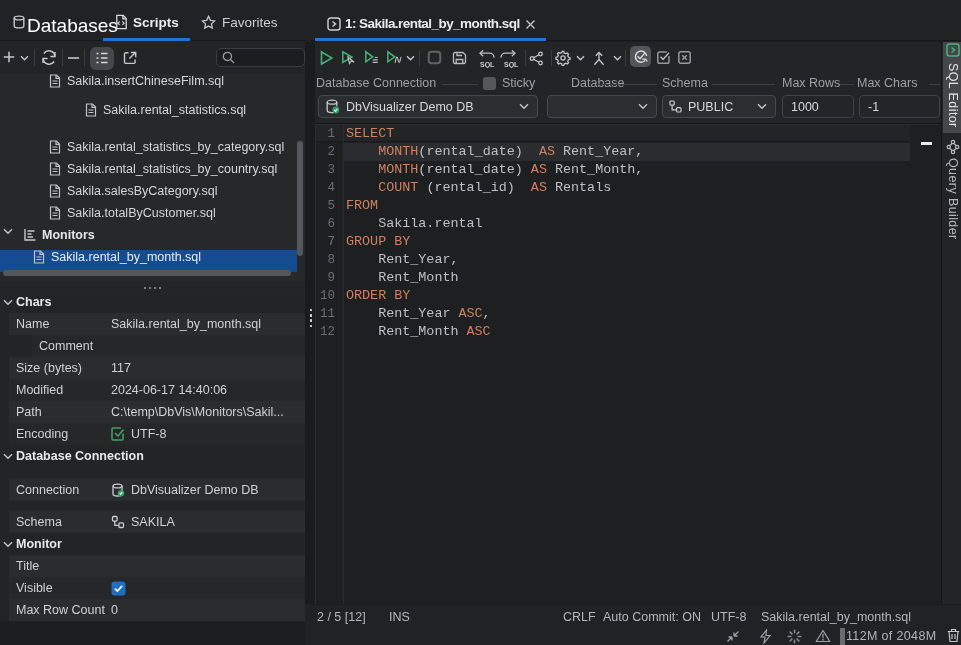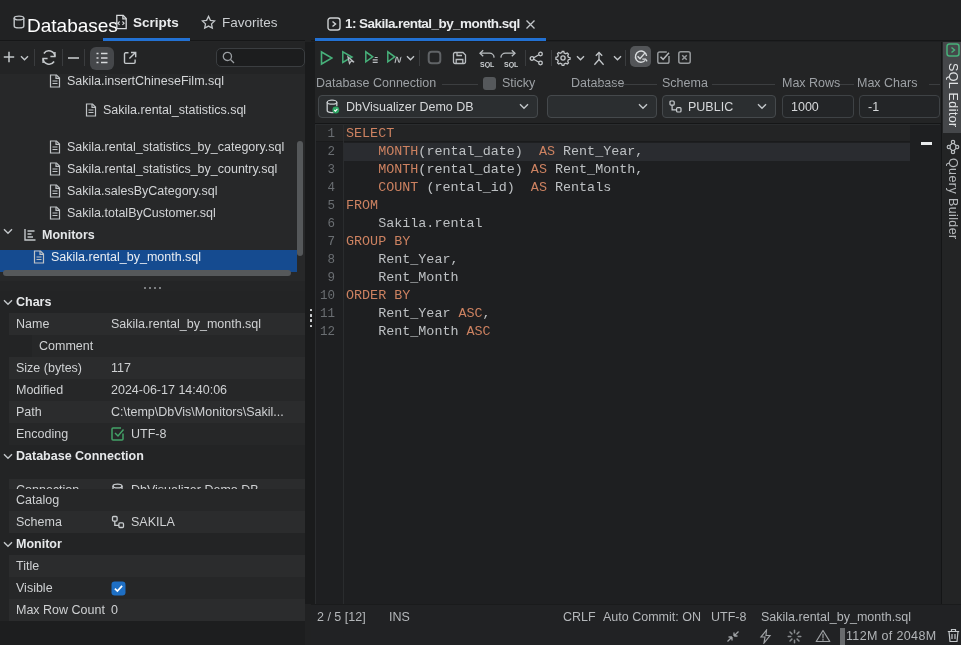--- a/index.html
+++ b/index.html
@@ -253,23 +253,20 @@
           <span>Database Connection</span>
         </div>
       <div class="prow even" style="top:176px;margin-top:12px;">
           <span class="lbl">Connection</span>
           <span class="val"><svg width="14" height="14" viewBox="0 0 14 14" fill="none">
               <path d="M2 3v8c0 1.1 2 2 4.5 2s4.5-.9 4.5-2V3" stroke="#c8cccf" stroke-width="1.3"></path>
               <ellipse cx="6.5" cy="3" rx="4.5" ry="1.9" stroke="#c8cccf" stroke-width="1.3"></ellipse>
               <circle cx="10" cy="10.2" r="3.2" fill="#2ea463"></circle>
               <path d="M8.6 10.2l1 1 1.8-2" stroke="#fff" stroke-width="1.1" fill="none"></path>
             </svg>DbVisualizer Demo DB</span>
-        </div>
-      <div class="prow odd" style="top:198px;">
-          <span class="lbl">Catalog</span>
         </div>
       <div class="prow even" style="top:220px;">
           <span class="lbl">Schema</span>
           <span class="val"><svg width="14" height="14" viewBox="0 0 14 14" fill="none" stroke="#c8cccf" stroke-width="1.3">
               <rect x="1.5" y="1.5" width="4.6" height="4.6" rx="1"></rect>
               <rect x="7.9" y="7.9" width="4.6" height="4.6" rx="1"></rect>
               <path d="M3.8 6.1v4.2h4.1"></path>
             </svg>SAKILA</span>
         </div>
       <div class="phdr" style="top:242px;height:22px;">

